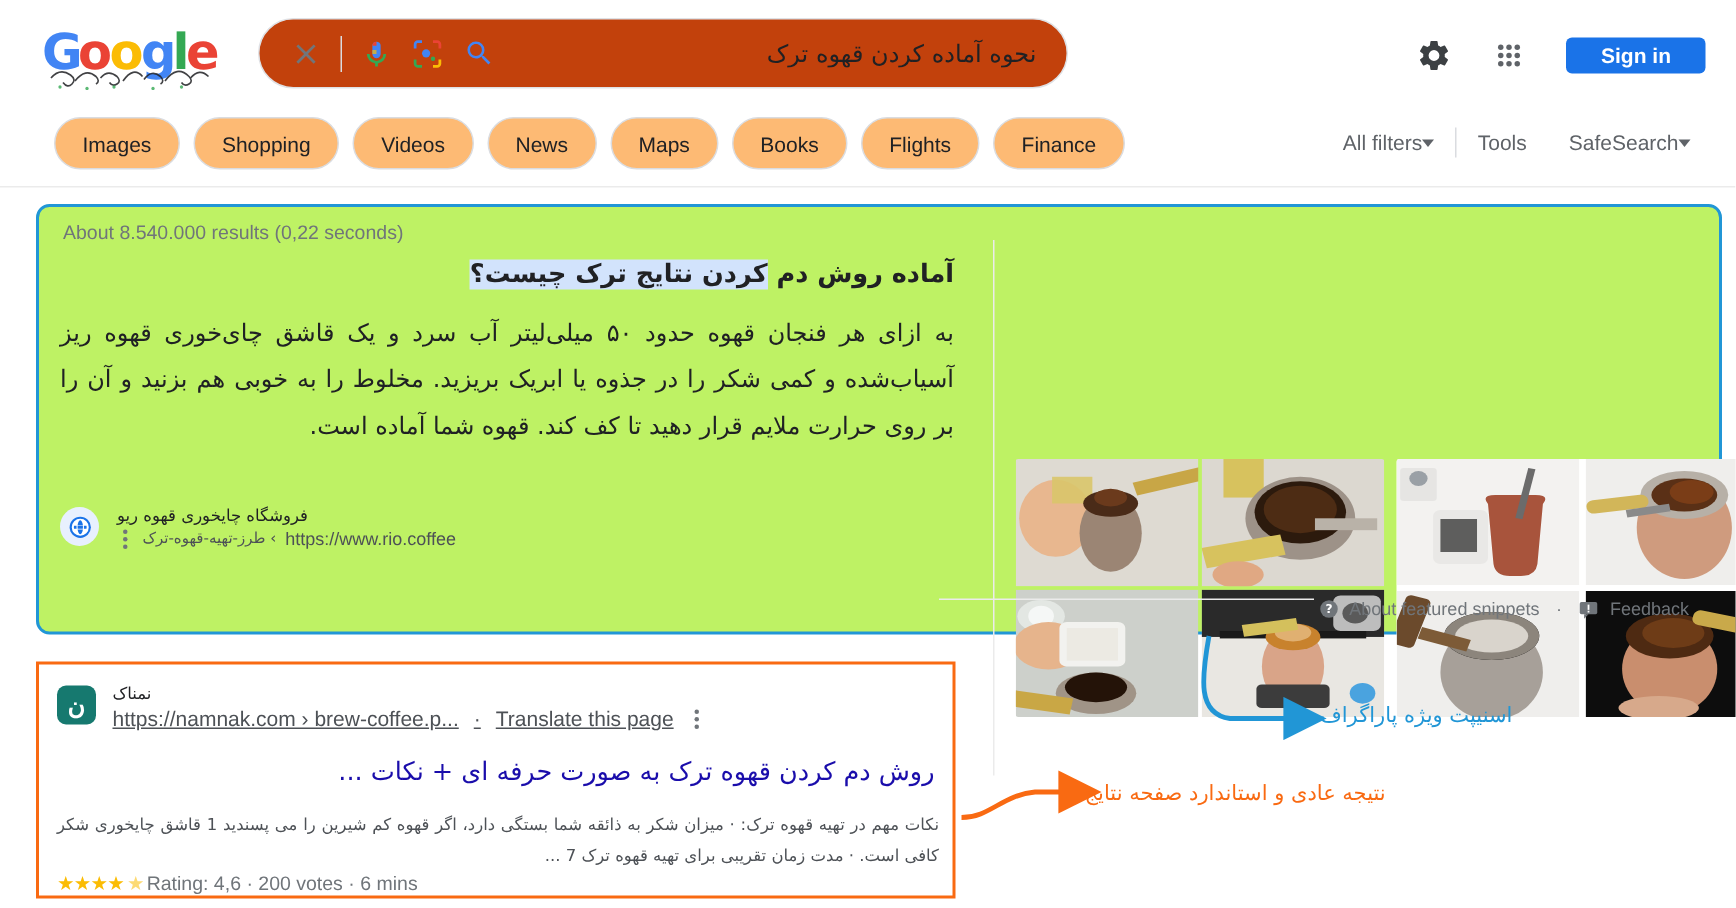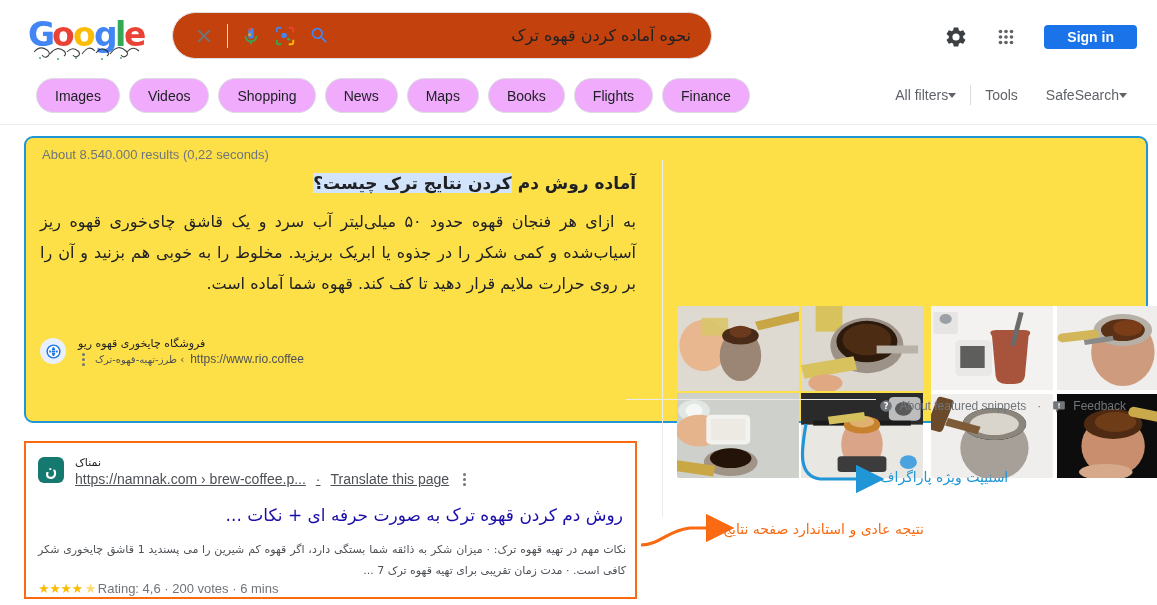--- a/index.html
+++ b/index.html
@@ -51,21 +51,21 @@
     position: absolute; left: 36px; top: 78px;
     display: flex; gap: 9px;
   }
   .navtab {
     height: 35px;
     padding: 0 18px;
     border: 1px solid #dadce0;
     border-radius: 18px;
     display: flex; align-items: center; justify-content: center;
     font-size: 14px; color: #202124;
-    background: #f0abfc;
+    background: #fdba74;
     cursor: pointer;
     white-space: nowrap;
   }
 
   
   .hdr-right {
     position: absolute; right: 20px; top: 19px;
     display: flex; align-items: center; gap: 14px;
   }
   .icon-btn {
@@ -97,21 +97,21 @@
     background: #ebebeb;
   }
 
   
   .fs-box {
     position: absolute;
     left: 24px; top: 136px;
     width: 1124px; height: 287px;
     border: 2px solid #2196d6;
     border-radius: 9px;
-    background: #fde047;
+    background: #bef264;
   }
   .result-count {
     position: absolute; left: 16px; top: 9px;
     font-size: 13px; color: #70757a;
     font-family: "Liberation Sans", sans-serif;
   }
   .fs-left {
     position: absolute; left: 14px; top: 30px;
     width: 596px;
     direction: rtl; text-align: right;
@@ -334,22 +334,22 @@
               <circle cx="12" cy="18" r="2"></circle>
               <circle cx="18" cy="18" r="2"></circle>
         </g>
           </svg>
       </div>
       <button class="signin">Sign in</button>
     </div>
 
     <div class="navtabs">
       <div class="navtab">Images</div>
+      <div class="navtab">Shopping</div>
       <div class="navtab">Videos</div>
-      <div class="navtab">Shopping</div>
       <div class="navtab">News</div>
       <div class="navtab">Maps</div>
       <div class="navtab">Books</div>
       <div class="navtab">Flights</div>
       <div class="navtab">Finance</div>
     </div>
 
     <div class="filters-right">
       <div class="fr-item">
         <span>All filters</span>

